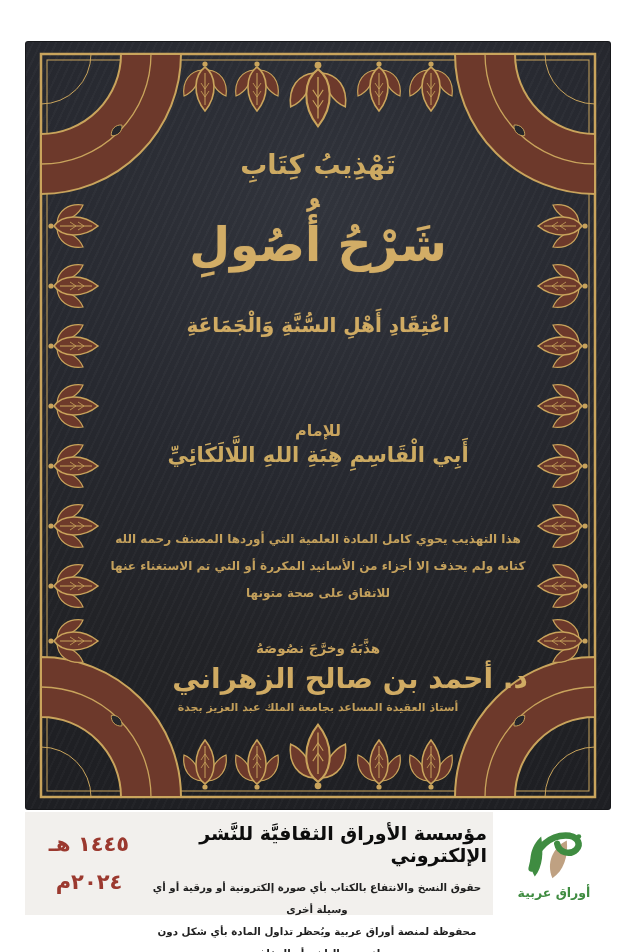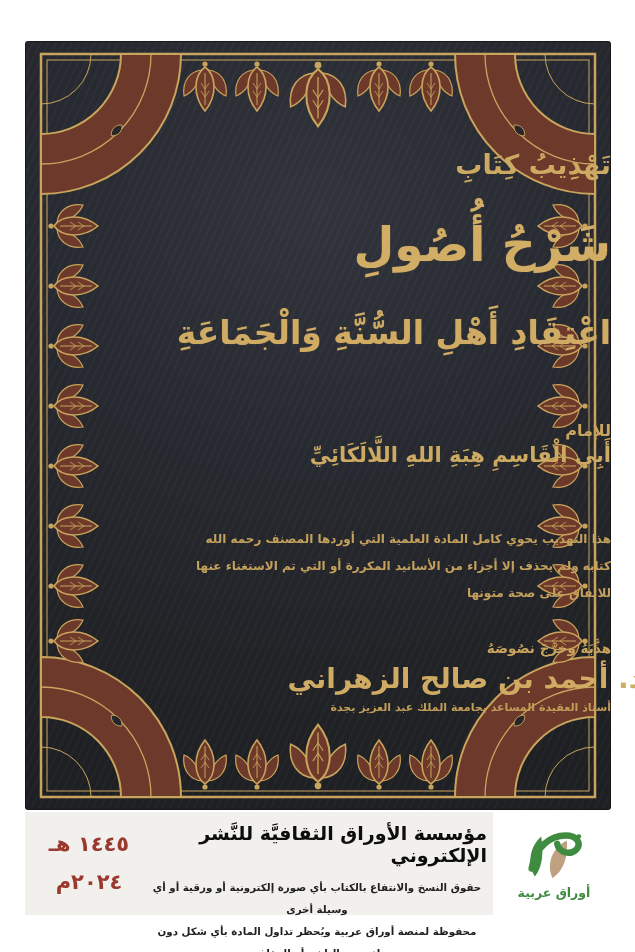--- a/index.html
+++ b/index.html
@@ -7,25 +7,25 @@
         font-family:"DejaVu Sans",sans-serif;}
 
   
   .cover{position:absolute;left:25px;top:41px;width:586px;height:769px;border-radius:3px;
          background:
            repeating-linear-gradient(115deg, rgba(255,255,255,0.022) 0 2px, rgba(0,0,0,0) 2px 7px),
            radial-gradient(ellipse 120% 80% at 50% 22%, #31343c 0%, #272930 42%, #222327 72%, #1e1f23 100%);
          box-shadow:0 0 0 1px #17181b inset;}
   .frame-svg{position:absolute;left:0;top:0;width:586px;height:769px;display:block;}
 
-  .ctxt{position:absolute;left:0;width:100%;text-align:right;direction:rtl;
+  .ctxt{position:absolute;left:0;width:100%;text-align:center;direction:rtl;
         color:#c9a45e;white-space:nowrap;}
   .kicker        {top:108px;font-size:27px;font-weight:bold;color:#cdaa62;}
   .title1        {top:176px;font-size:47px;font-weight:bold;color:#d2ad66;text-shadow:0 0 1px rgba(210,173,102,.45);}
-  .title2        {top:272px;font-size:33px;font-weight:bold;color:#d0ab63;text-shadow:0 0 1px rgba(210,173,102,.4);}
+  .title2        {top:272px;font-size:20px;font-weight:bold;color:#d0ab63;text-shadow:0 0 1px rgba(210,173,102,.4);}
   .author-intro  {top:380px;font-size:16px;font-weight:bold;}
   .author-name   {top:402px;font-size:21px;font-weight:bold;color:#ccaa61;}
   .author-death  {top:436px;font-size:14px;font-weight:bold;letter-spacing:2px;}
   .descr         {top:485px;font-size:12px;line-height:27px;font-weight:bold;color:#c3a05c;}
   .editor-intro  {top:599px;font-size:13.5px;font-weight:bold;}
   .editor-name   {top:621px;font-size:28px;font-weight:bold;color:#d0ab63;padding-left:32px;}
   .editor-title  {top:660px;font-size:11px;font-weight:bold;color:#c29e59;}
 
   
   .footer-band{position:absolute;left:25px;top:812px;width:468px;height:103px;background:#f2f0ed;}

